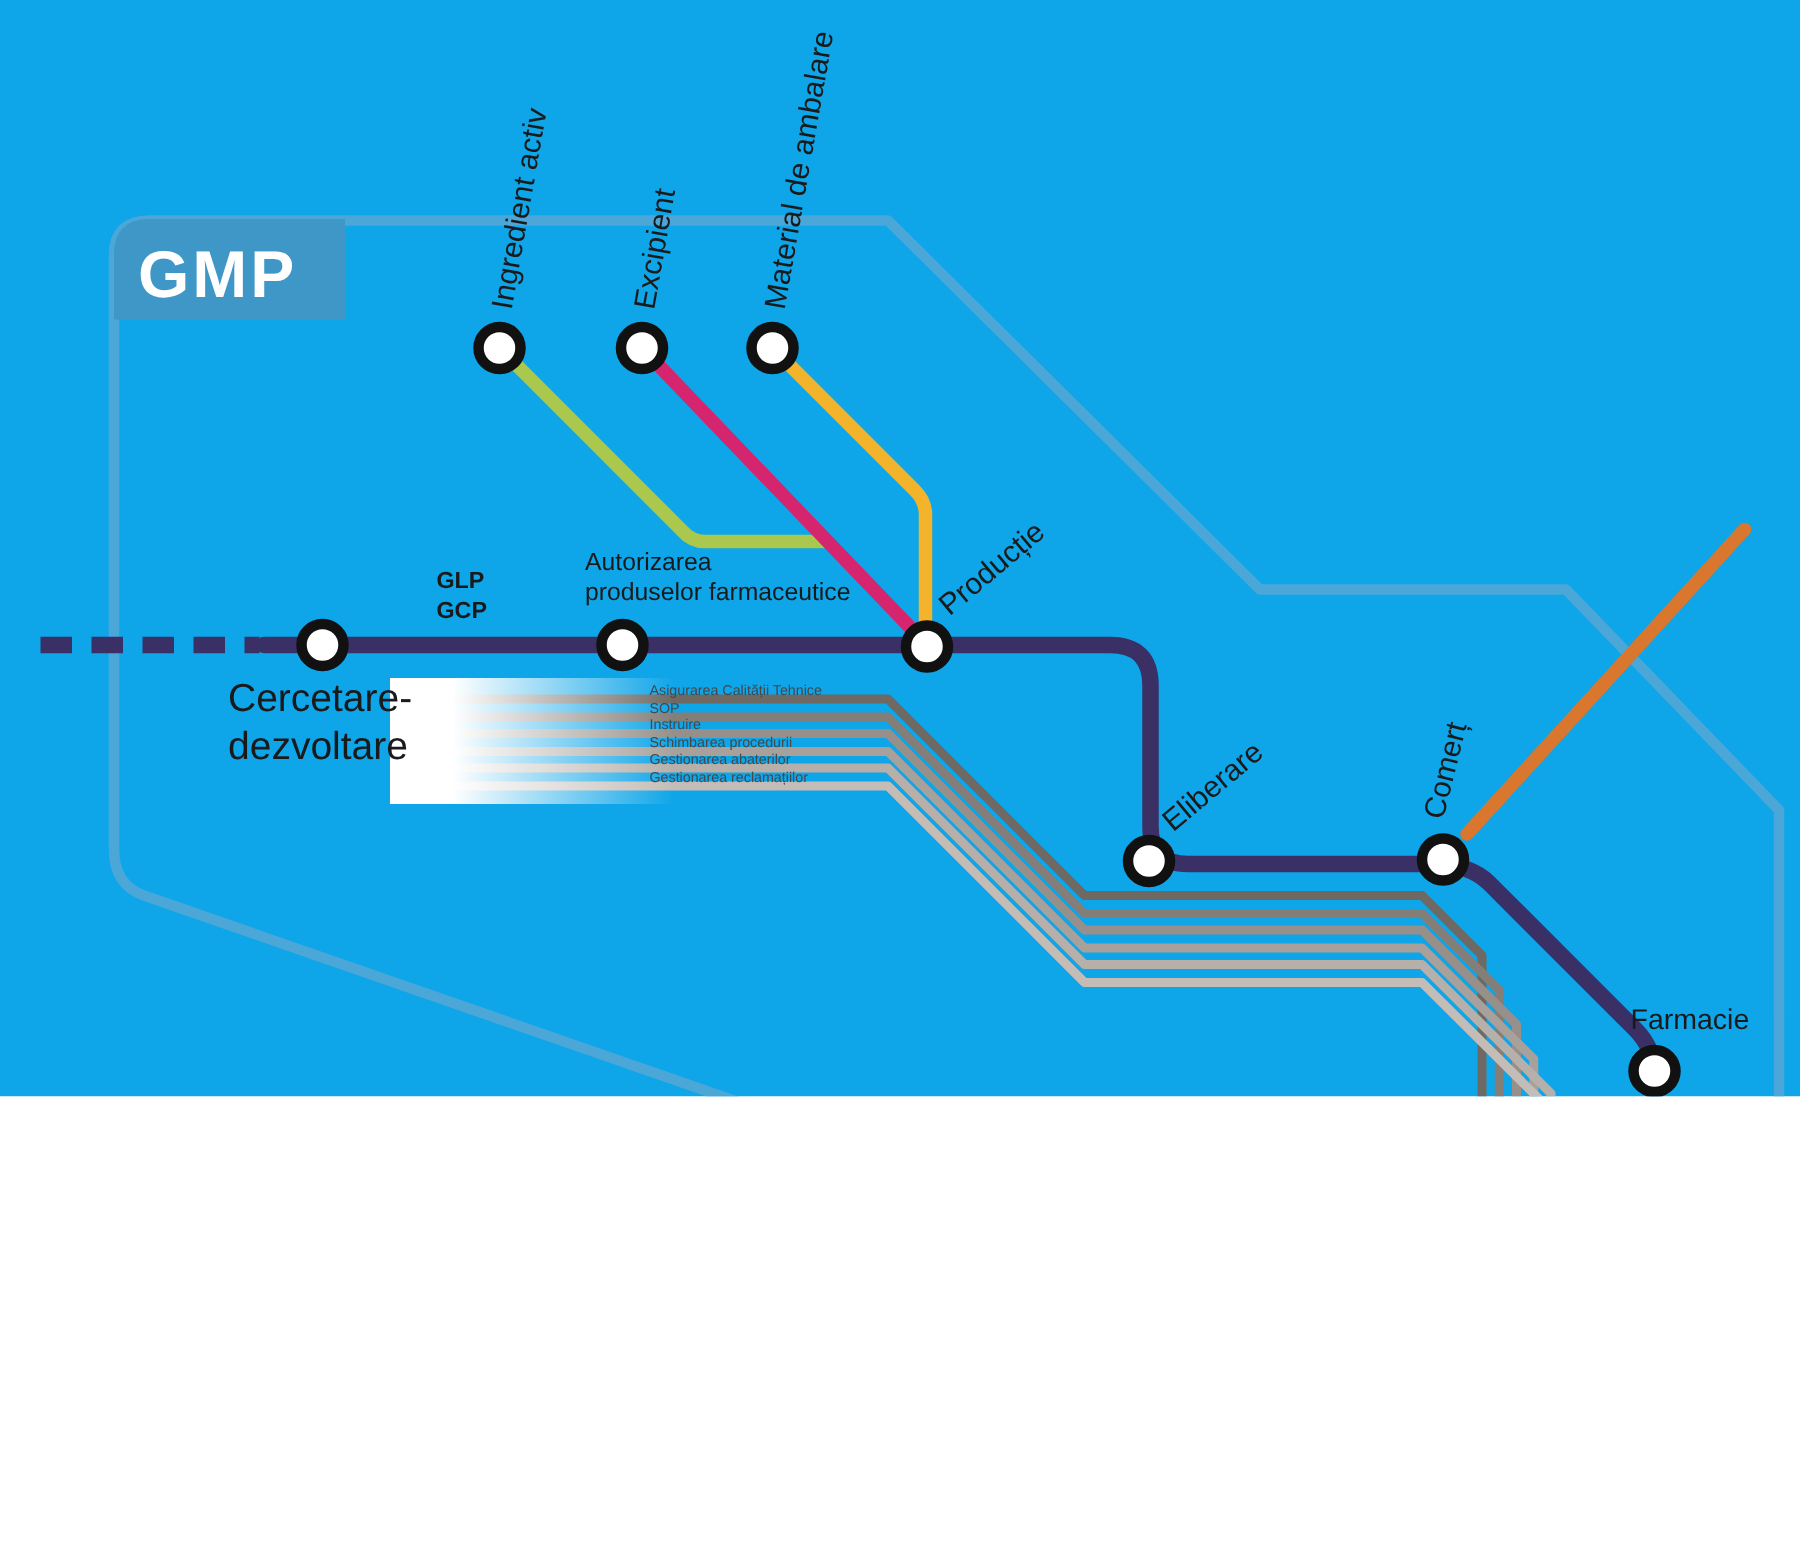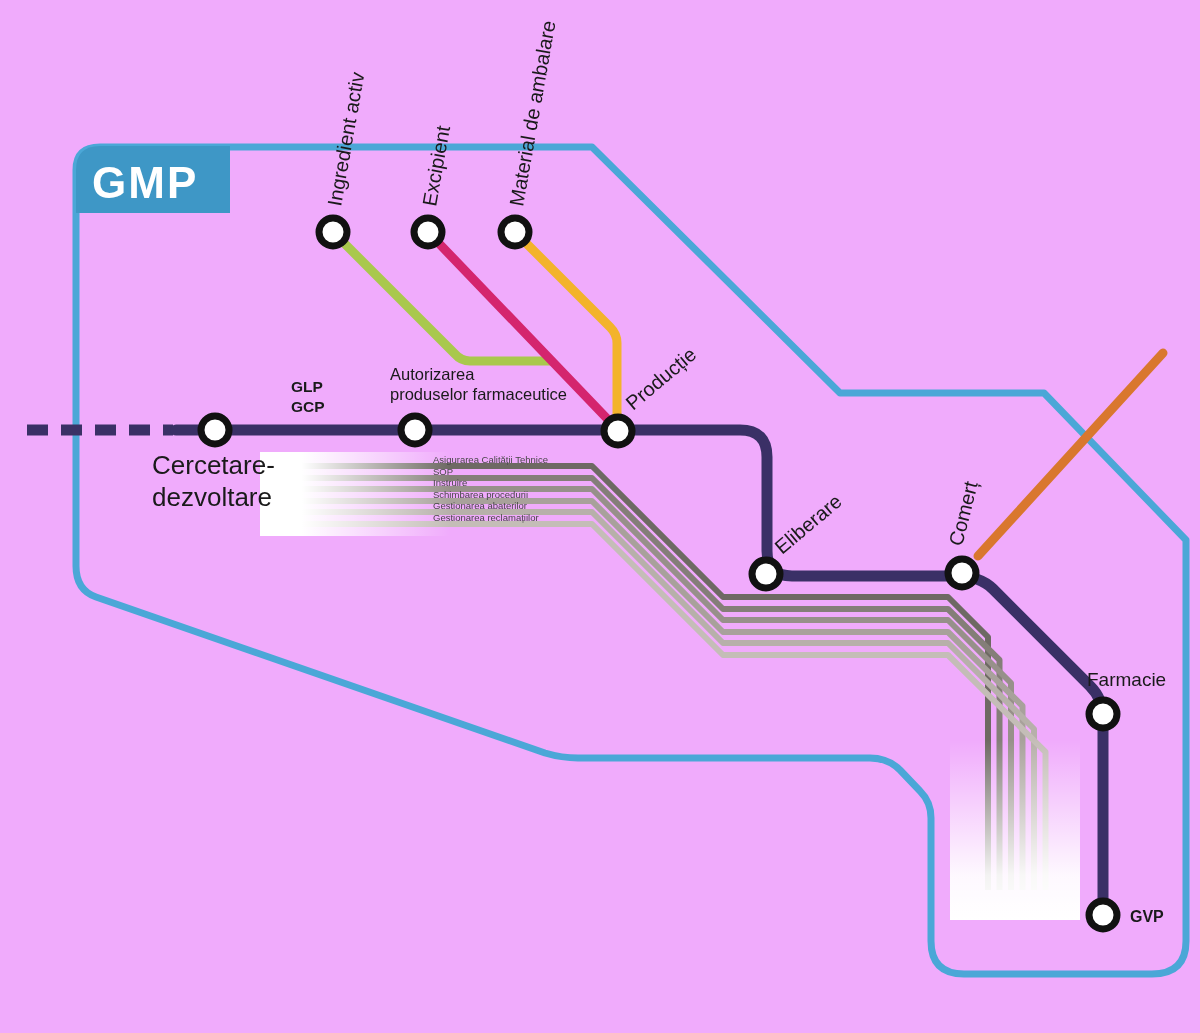--- a/index.html
+++ b/index.html
@@ -1,16 +1,16 @@
 <!DOCTYPE html>
 <html><head>
 <meta charset="utf-8">
 <style>
   html,body{margin:0;padding:0;background:#ffffff;}
-  .canvas{position:relative;width:1200px;height:1033px;background:#f0abfc;overflow:hidden;}
+  .canvas{position:relative;width:1200px;height:731px;background:#0ea5e9;overflow:hidden;}
   svg text{font-family:"Liberation Sans","DejaVu Sans",sans-serif;fill:#1a1a1a;}
   .rot-label{font-size:20px;}
   .big-label{font-size:26px;}
   .mid-label{font-size:16.5px;}
   .bold-label{font-size:15.5px;font-weight:bold;}
   .small-bold{font-size:16px;font-weight:bold;}
   .farm-label{font-size:19px;}
   .qa-text{font-size:9.5px;fill:#474747;}
   .gmp-text{font-size:44px;font-weight:bold;fill:#ffffff;letter-spacing:2px;}
   .station{fill:#ffffff;stroke:#111111;stroke-width:7;}

